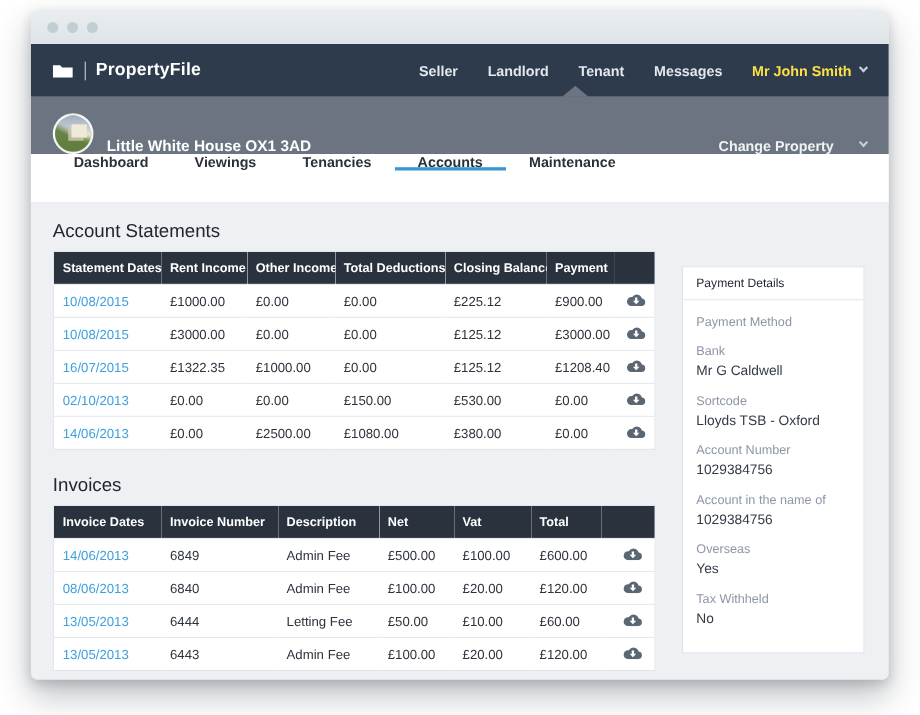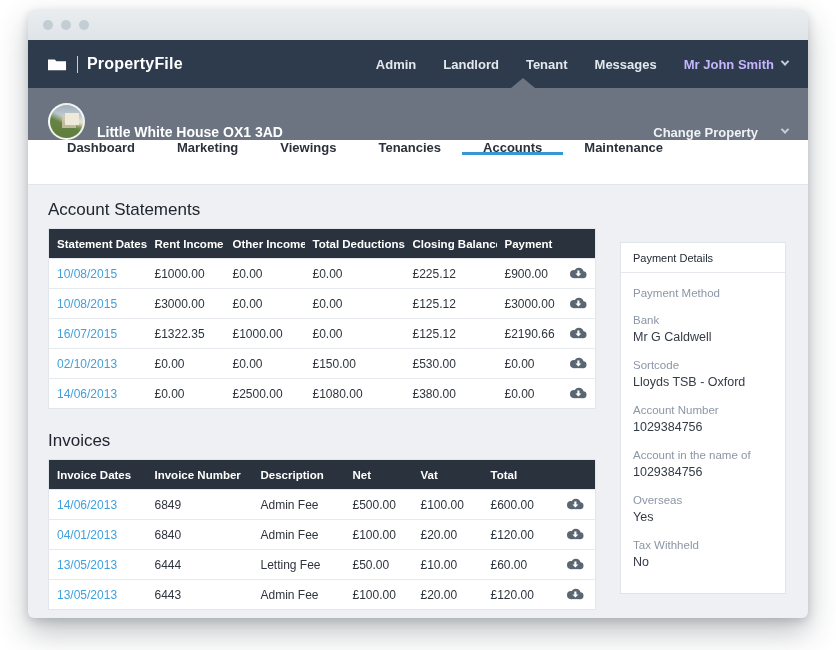--- a/index.html
+++ b/index.html
@@ -16,21 +16,21 @@
   .chrome { height:30px; background:linear-gradient(180deg,#e9edf0,#dfe4e8); display:flex; align-items:center; padding-left:15px; }
   .dot { width:10px; height:10px; border-radius:50%; background:#c3cdd4; margin-right:8px; }
 
   
   .navbar { height:48px; background:#2e3b4d; display:flex; align-items:center; padding:0 20px; position:relative; }
   .brand { display:flex; align-items:center; color:#ffffff; font-size:16px; font-weight:bold; letter-spacing:.2px; cursor:pointer; }
   .brand svg { display:block; }
   .brand-sep { display:inline-block; width:1px; height:17px; background:#c7ced6; margin:0 9px 0 10px; }
   .nav-items { margin-left:auto; display:flex; align-items:center; }
   .nav-item { color:#e3e8ec; font-size:13px; font-weight:bold; margin-left:27px; text-decoration:none; cursor:pointer; }
-  .nav-user { display:flex; align-items:center; color:#c4b5fd; font-size:13px; font-weight:bold; margin-left:27px; cursor:pointer; }
+  .nav-user { display:flex; align-items:center; color:#fde047; font-size:13px; font-weight:bold; margin-left:27px; cursor:pointer; }
   .chev { display:inline-block; width:6px; height:6px; border-right:2px solid #c7ced6; border-bottom:2px solid #c7ced6; transform:rotate(45deg) translate(-1px,-1px); margin-left:8px; margin-top:-3px; }
 
   
   .property-bar { height:52px; background:#6b7480; display:flex; align-items:flex-end; padding:0 20px; position:relative; }
   .pointer-up { position:absolute; top:-10px; left:483px; width:0; height:0; border-left:12px solid transparent; border-right:12px solid transparent; border-bottom:10px solid #6b7480; }
   .avatar { width:37px; height:37px; border-radius:50%; border:2px solid rgba(255,255,255,.9); position:relative; overflow:hidden; flex:none; cursor:pointer;
     background:linear-gradient(205deg, rgba(120,140,150,0) 42%, rgba(96,126,62,.95) 58%),
                linear-gradient(180deg,#9fafbc 0%,#c2ccd2 34%,#e9e3d2 52%,#8d9d60 74%,#687f41 100%); }
   .avatar::after { content:""; position:absolute; right:4px; top:8px; width:14px; height:12px; background:#efe9da; box-shadow:-3px 3px 0 rgba(210,200,175,.8); }
   .prop-name { color:#ffffff; font-size:14px; font-weight:bold; margin-left:12px; }
@@ -81,21 +81,21 @@
       <div class="brand">
         <span style="line-height:0;">
           <svg width="19" height="13" viewBox="0 0 19 13">
               <path d="M0 1.5h7l2 2h10V13H0z" fill="#ffffff" transform="scale(0.95)"></path>
             </svg>
         </span>
         <span class="brand-sep"></span>
         <span>PropertyFile</span>
       </div>
       <nav class="nav-items" id="nav-items">
-          <a class="nav-item">Admin</a>
+          <a class="nav-item">Seller</a>
           <a class="nav-item">Landlord</a>
           <a class="nav-item">Tenant</a>
           <a class="nav-item">Messages</a>
         </nav>
       <div class="nav-user">
         <span>Mr John Smith</span>
         <i class="chev"></i>
       </div>
     </header>
 
@@ -104,21 +104,20 @@
       <span class="avatar"></span>
       <span class="prop-name">Little White House OX1 3AD</span>
       <div class="change-prop">
         <span>Change Property</span>
         <i class="chev"></i>
       </div>
     </div>
 
     <div class="tab-bar" id="tab-bar">
         <a class="tab">Dashboard</a>
-        <a class="tab">Marketing</a>
         <a class="tab">Viewings</a>
         <a class="tab">Tenancies</a>
         <a class="tab active">Accounts</a>
         <a class="tab">Maintenance</a>
       </div>
 
     <div class="content">
       <div class="main-col">
         <h2 class="section-title">Account Statements</h2>
         <table id="statements-table">
@@ -176,21 +175,21 @@
                       </g>
                       <path d="M11.8 5.4h2.4v3.4h2.2l-3.4 3.6-3.4-3.6h2.2z" fill="#ffffff"></path>
                     </svg></span></td>
               </tr>
               <tr>
                 <td><a class="date-link">16/07/2015</a></td>
                 <td>£1322.35</td>
                 <td>£1000.00</td>
                 <td>£0.00</td>
                 <td>£125.12</td>
-                <td>£2190.66</td>
+                <td>£1208.40</td>
                 <td class="icon-cell"><span class="dl-icon"><svg width="21" height="15" viewBox="0 0 24 15.5">
                       <g fill="#5b6673">
                         <circle cx="8" cy="9.6" r="4.6"></circle>
                         <circle cx="13.6" cy="7.6" r="5.4"></circle>
                         <circle cx="18.4" cy="10.3" r="3.9"></circle>
                         <rect x="8" y="9.8" width="10.4" height="4.4"></rect>
                       </g>
                       <path d="M11.8 5.4h2.4v3.4h2.2l-3.4 3.6-3.4-3.6h2.2z" fill="#ffffff"></path>
                     </svg></span></td>
               </tr>
@@ -265,21 +264,21 @@
                       <g fill="#5b6673">
                         <circle cx="8" cy="9.6" r="4.6"></circle>
                         <circle cx="13.6" cy="7.6" r="5.4"></circle>
                         <circle cx="18.4" cy="10.3" r="3.9"></circle>
                         <rect x="8" y="9.8" width="10.4" height="4.4"></rect>
                       </g>
                       <path d="M11.8 5.4h2.4v3.4h2.2l-3.4 3.6-3.4-3.6h2.2z" fill="#ffffff"></path>
                     </svg></span></td>
               </tr>
               <tr>
-                <td><a class="date-link">04/01/2013</a></td>
+                <td><a class="date-link">08/06/2013</a></td>
                 <td>6840</td>
                 <td>Admin Fee</td>
                 <td>£100.00</td>
                 <td>£20.00</td>
                 <td>£120.00</td>
                 <td class="icon-cell"><span class="dl-icon"><svg width="21" height="15" viewBox="0 0 24 15.5">
                       <g fill="#5b6673">
                         <circle cx="8" cy="9.6" r="4.6"></circle>
                         <circle cx="13.6" cy="7.6" r="5.4"></circle>
                         <circle cx="18.4" cy="10.3" r="3.9"></circle>

